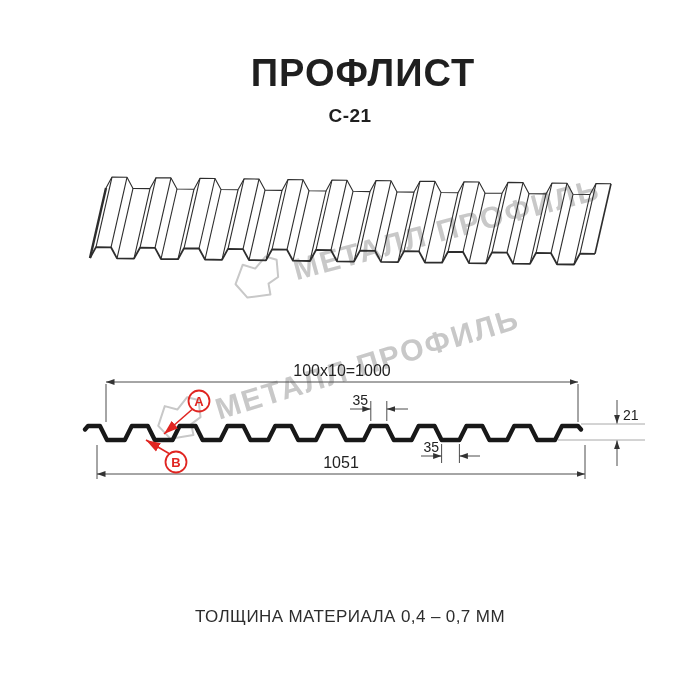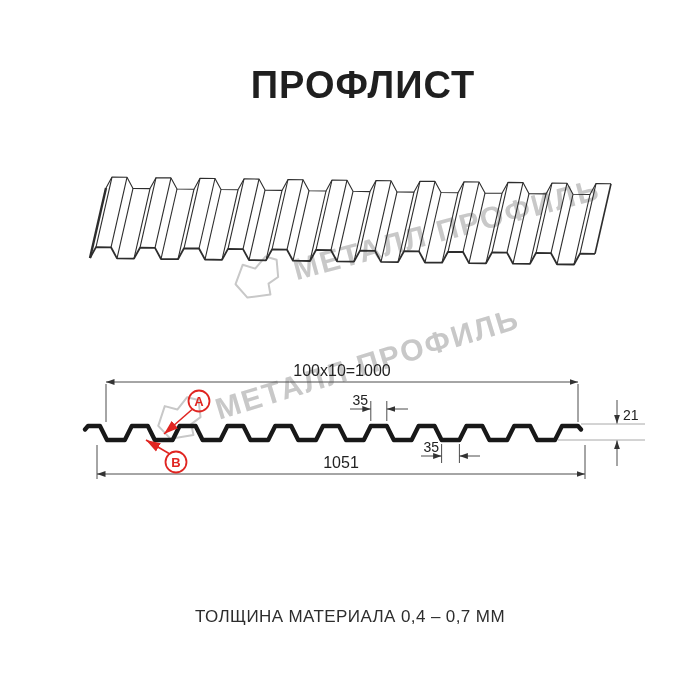--- a/index.html
+++ b/index.html
@@ -1,19 +1,19 @@
 <!DOCTYPE html>
 <html><head>
 <meta charset="utf-8">
 <style>
   html,body{margin:0;padding:0;background:#fff;}
   .canvas{position:relative;width:700px;height:700px;background:#ffffff;overflow:hidden;
           font-family:"Liberation Sans", sans-serif;}
   .header{position:absolute;left:0;top:52px;width:700px;text-align:center;z-index:3;}
-  .title{font-size:38px;font-weight:bold;letter-spacing:1px;color:#1f1f1f;margin:12px;padding-left:26px;}
+  .title{font-size:38px;font-weight:bold;letter-spacing:1px;color:#1f1f1f;margin:0;padding-left:26px;}
   .subtitle{margin-top:10px;font-size:19px;font-weight:bold;color:#1f1f1f;letter-spacing:0.5px;}
   .footer{position:absolute;left:0;top:607px;width:700px;text-align:center;z-index:3;
           font-size:17px;font-weight:normal;color:#2d2d2d;letter-spacing:0.4px;}
   .wm{position:absolute;display:flex;align-items:center;gap:10px;color:#c8c8c8;
       font-weight:bold;font-size:30px;letter-spacing:2px;transform-origin:0 0;
       white-space:nowrap;z-index:1;user-select:none;}
   .wm1{left:226px;top:264px;transform:rotate(-15deg);}
   .wm2{left:148px;top:406px;transform:rotate(-17deg);}
   .wm svg{flex:0 0 auto;}
   #sheet3d{position:absolute;left:75px;top:155px;z-index:2;}
@@ -27,20 +27,21 @@
   .redln{stroke:#e02521;stroke-width:1.6;fill:none;}
   .redcirc{stroke:#e02521;stroke-width:1.8;fill:none;}
 </style>
 </head>
 <body>
 
 <div class="canvas">
 
   <div class="header">
     <h1 class="title">ПРОФЛИСТ</h1>
+    <div class="subtitle">С-21</div>
   </div>
 
   <div class="wm wm1">
     <svg width="54" height="48" viewBox="0 0 54 48">
       <path d="M4 22 L16 5 L27 12 L40 3 L50 9 L47 26 L36 30 L35 41 L12 38 Z" fill="none" stroke="#c8c8c8" stroke-width="2" stroke-linejoin="round"></path>
     </svg>
     <span>МЕТАЛЛ ПРОФИЛЬ</span>
   </div>
 
   <div class="wm wm2">

